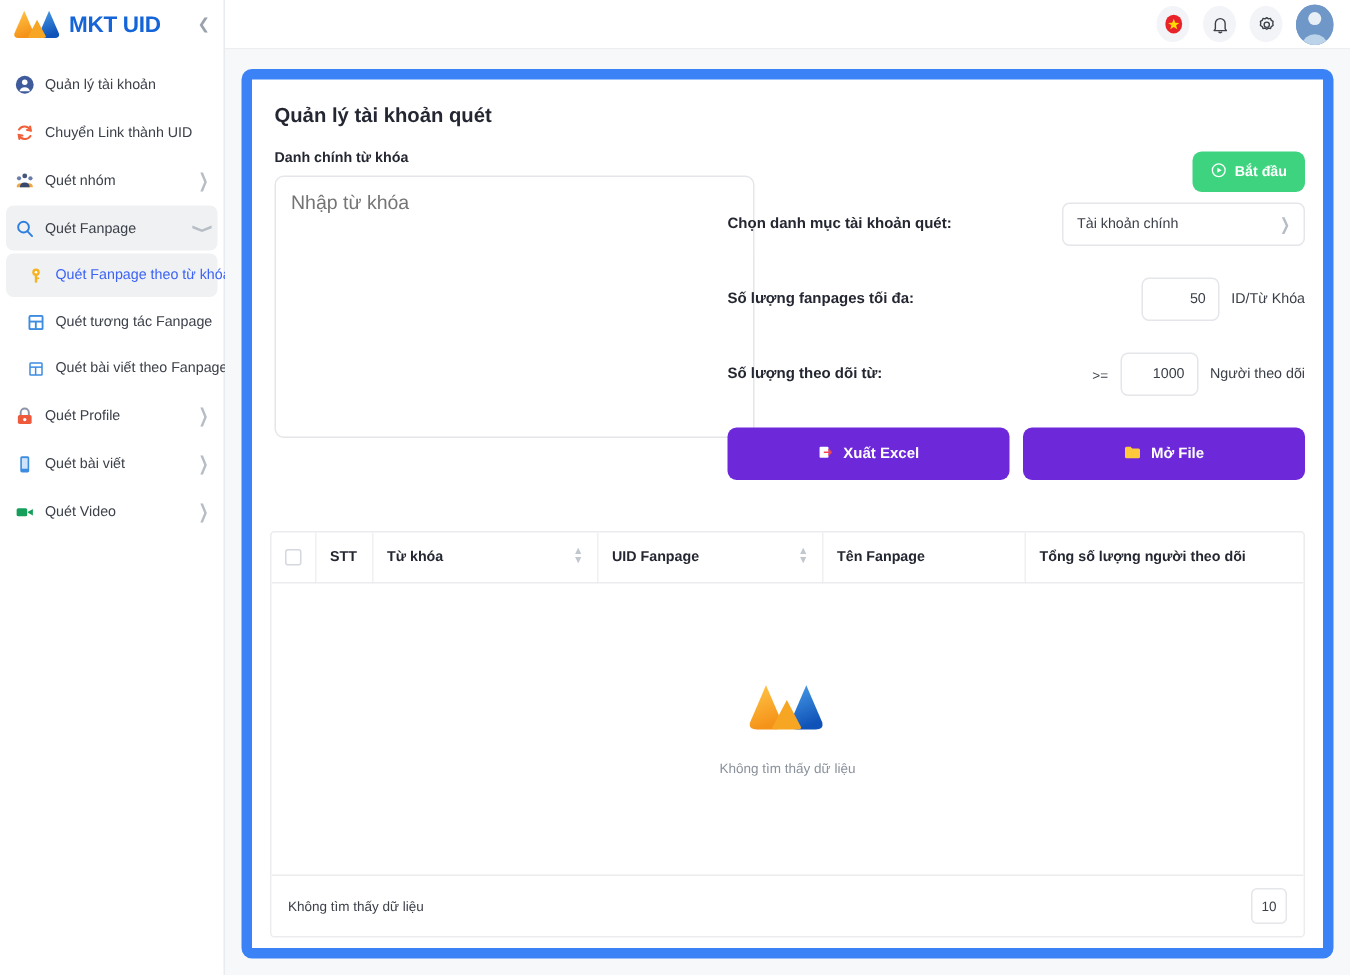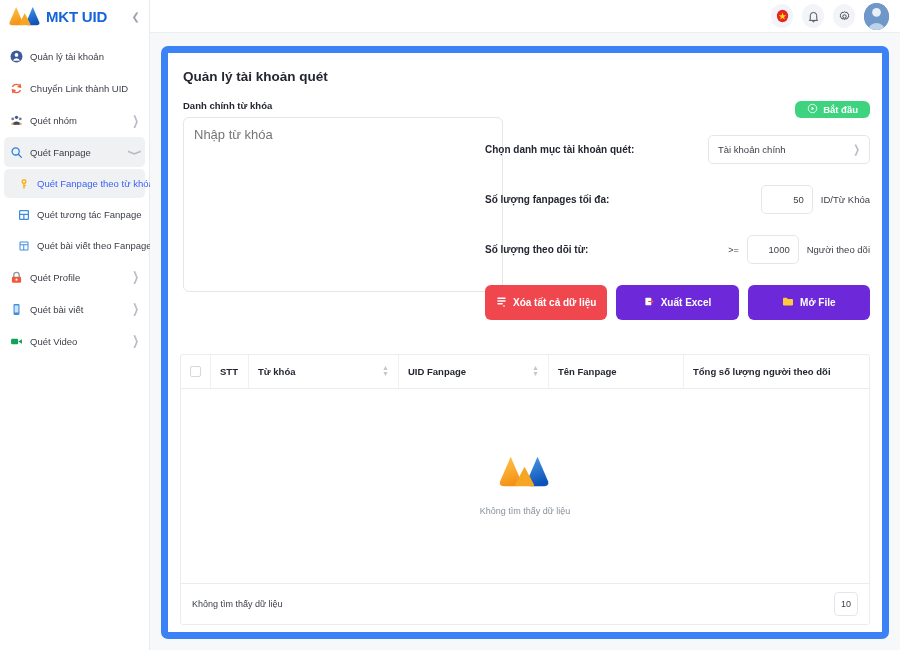--- a/index.html
+++ b/index.html
@@ -124,21 +124,21 @@
     font-size: 13px; color: #aab0b9;
     resize: none; outline: none;
     font-family: "Liberation Sans", sans-serif;
   }
   .right-col { flex: 1 1 auto; padding-left: 17px; padding-top: 1px; }
 
   .start-row { display: flex; justify-content: flex-end; height: 28px; margin-bottom: 6px; }
   .btn-start {
     background: #3ed47f; color: #fff;
     border: none; border-radius: 6px;
-    height: 17px; padding: 0 12px;
+    height: 27px; padding: 0 12px;
     font-size: 9.5px; font-weight: bold;
     display: flex; align-items: center; gap: 5px;
     cursor: pointer; font-family: "Liberation Sans", sans-serif;
   }
 
   .field-row {
     display: flex; align-items: center;
     height: 29px; margin-bottom: 21px;
   }
   .field-label {
@@ -444,31 +444,20 @@
             </div>
 
             <div class="field-row">
               <span class="field-label">Số lượng theo dõi từ:</span>
               <span class="gte">&gt;=</span>
               <input class="num-input" value="1000" style="">
               <span class="unit">Người theo dõi</span>
             </div>
 
             <div class="btn-row">
-              <button class="btn btn-danger">
-                <span>
-                  <svg width="11" height="11" viewBox="0 0 24 24" fill="#fff">
-                    <rect x="3" y="3" width="18" height="3.4" rx="1"></rect>
-                    <rect x="3" y="9" width="18" height="3.4" rx="1"></rect>
-                    <rect x="3" y="15" width="12" height="3.4" rx="1"></rect>
-                    <text x="15.5" y="23" font-size="8" fill="#fff" font-family="Liberation Sans">x</text>
-                  </svg>
-                </span>
-                <span>Xóa tất cả dữ liệu</span>
-              </button>
               <button class="btn btn-primary">
                 <span>
                   <svg width="11" height="11" viewBox="0 0 24 24">
                     <rect x="3" y="4" width="13" height="16" rx="1.6" fill="#fff"></rect>
                     <path d="M10 12 H20 M16.5 8.5 L20 12 L16.5 15.5" stroke="#f0474f" stroke-width="2.2" fill="none" stroke-linecap="round" stroke-linejoin="round"></path>
                   </svg>
                 </span>
                 <span>Xuất Excel</span>
               </button>
               <button class="btn btn-primary">

